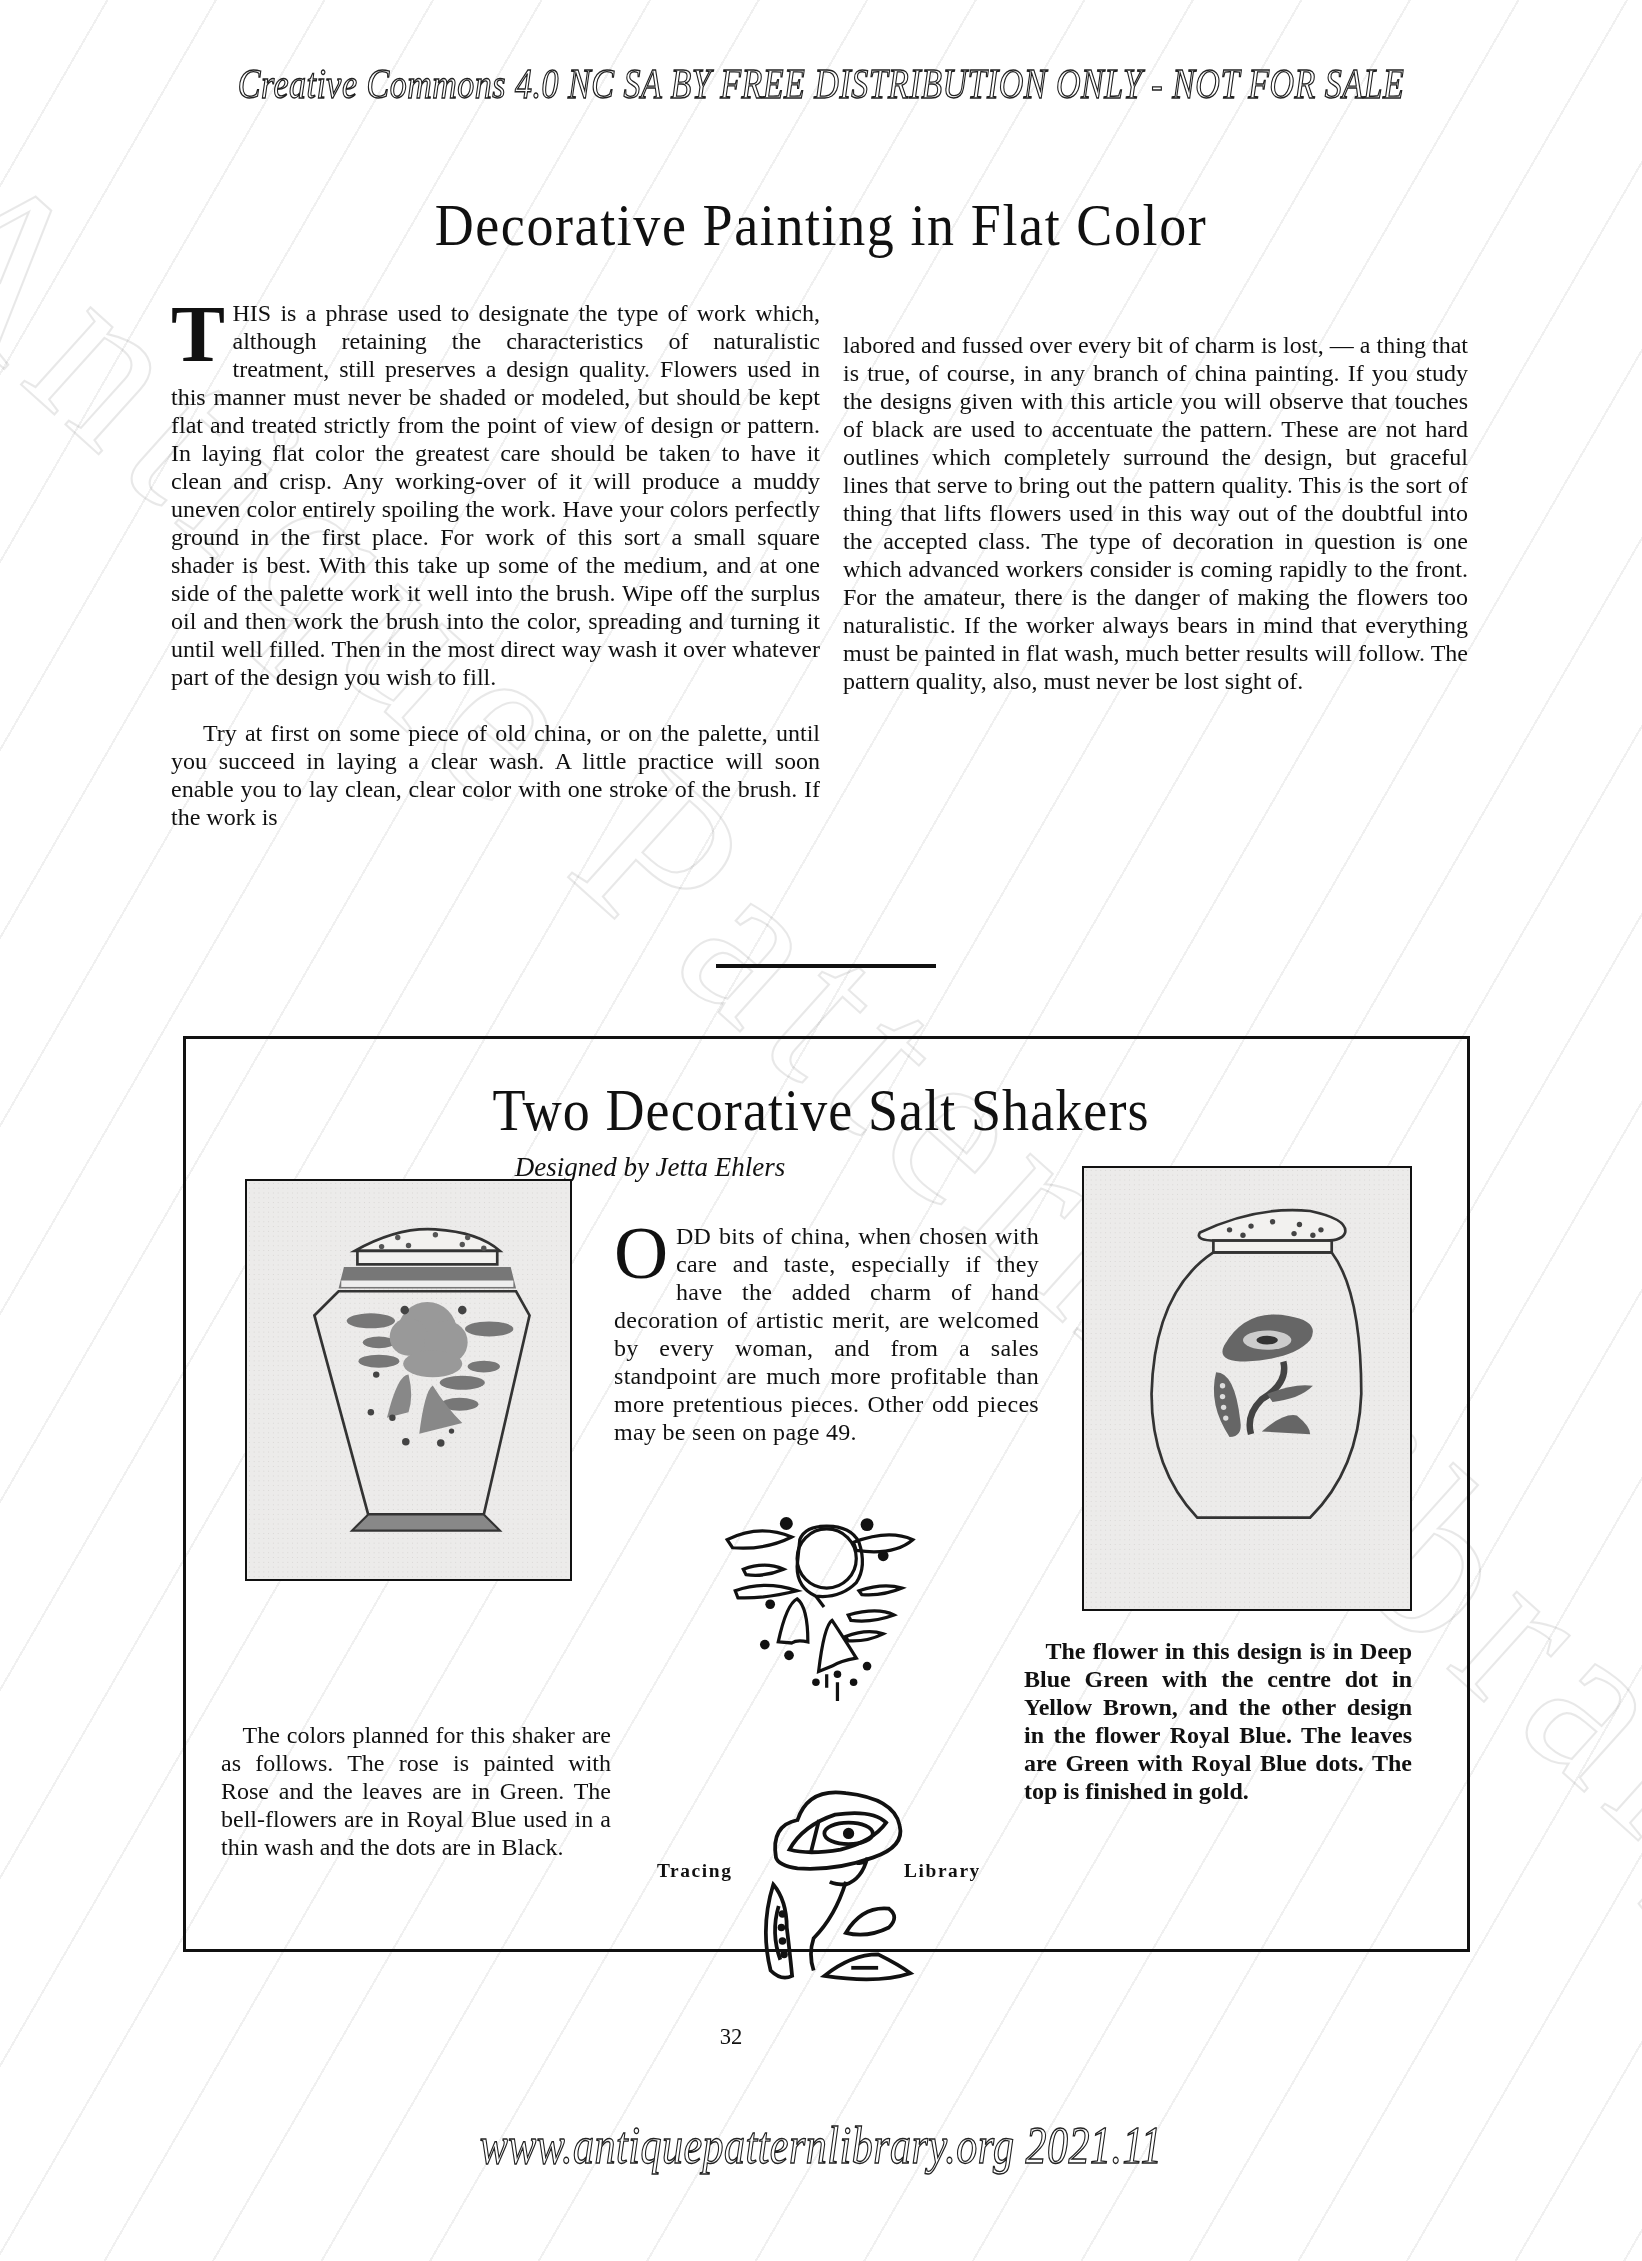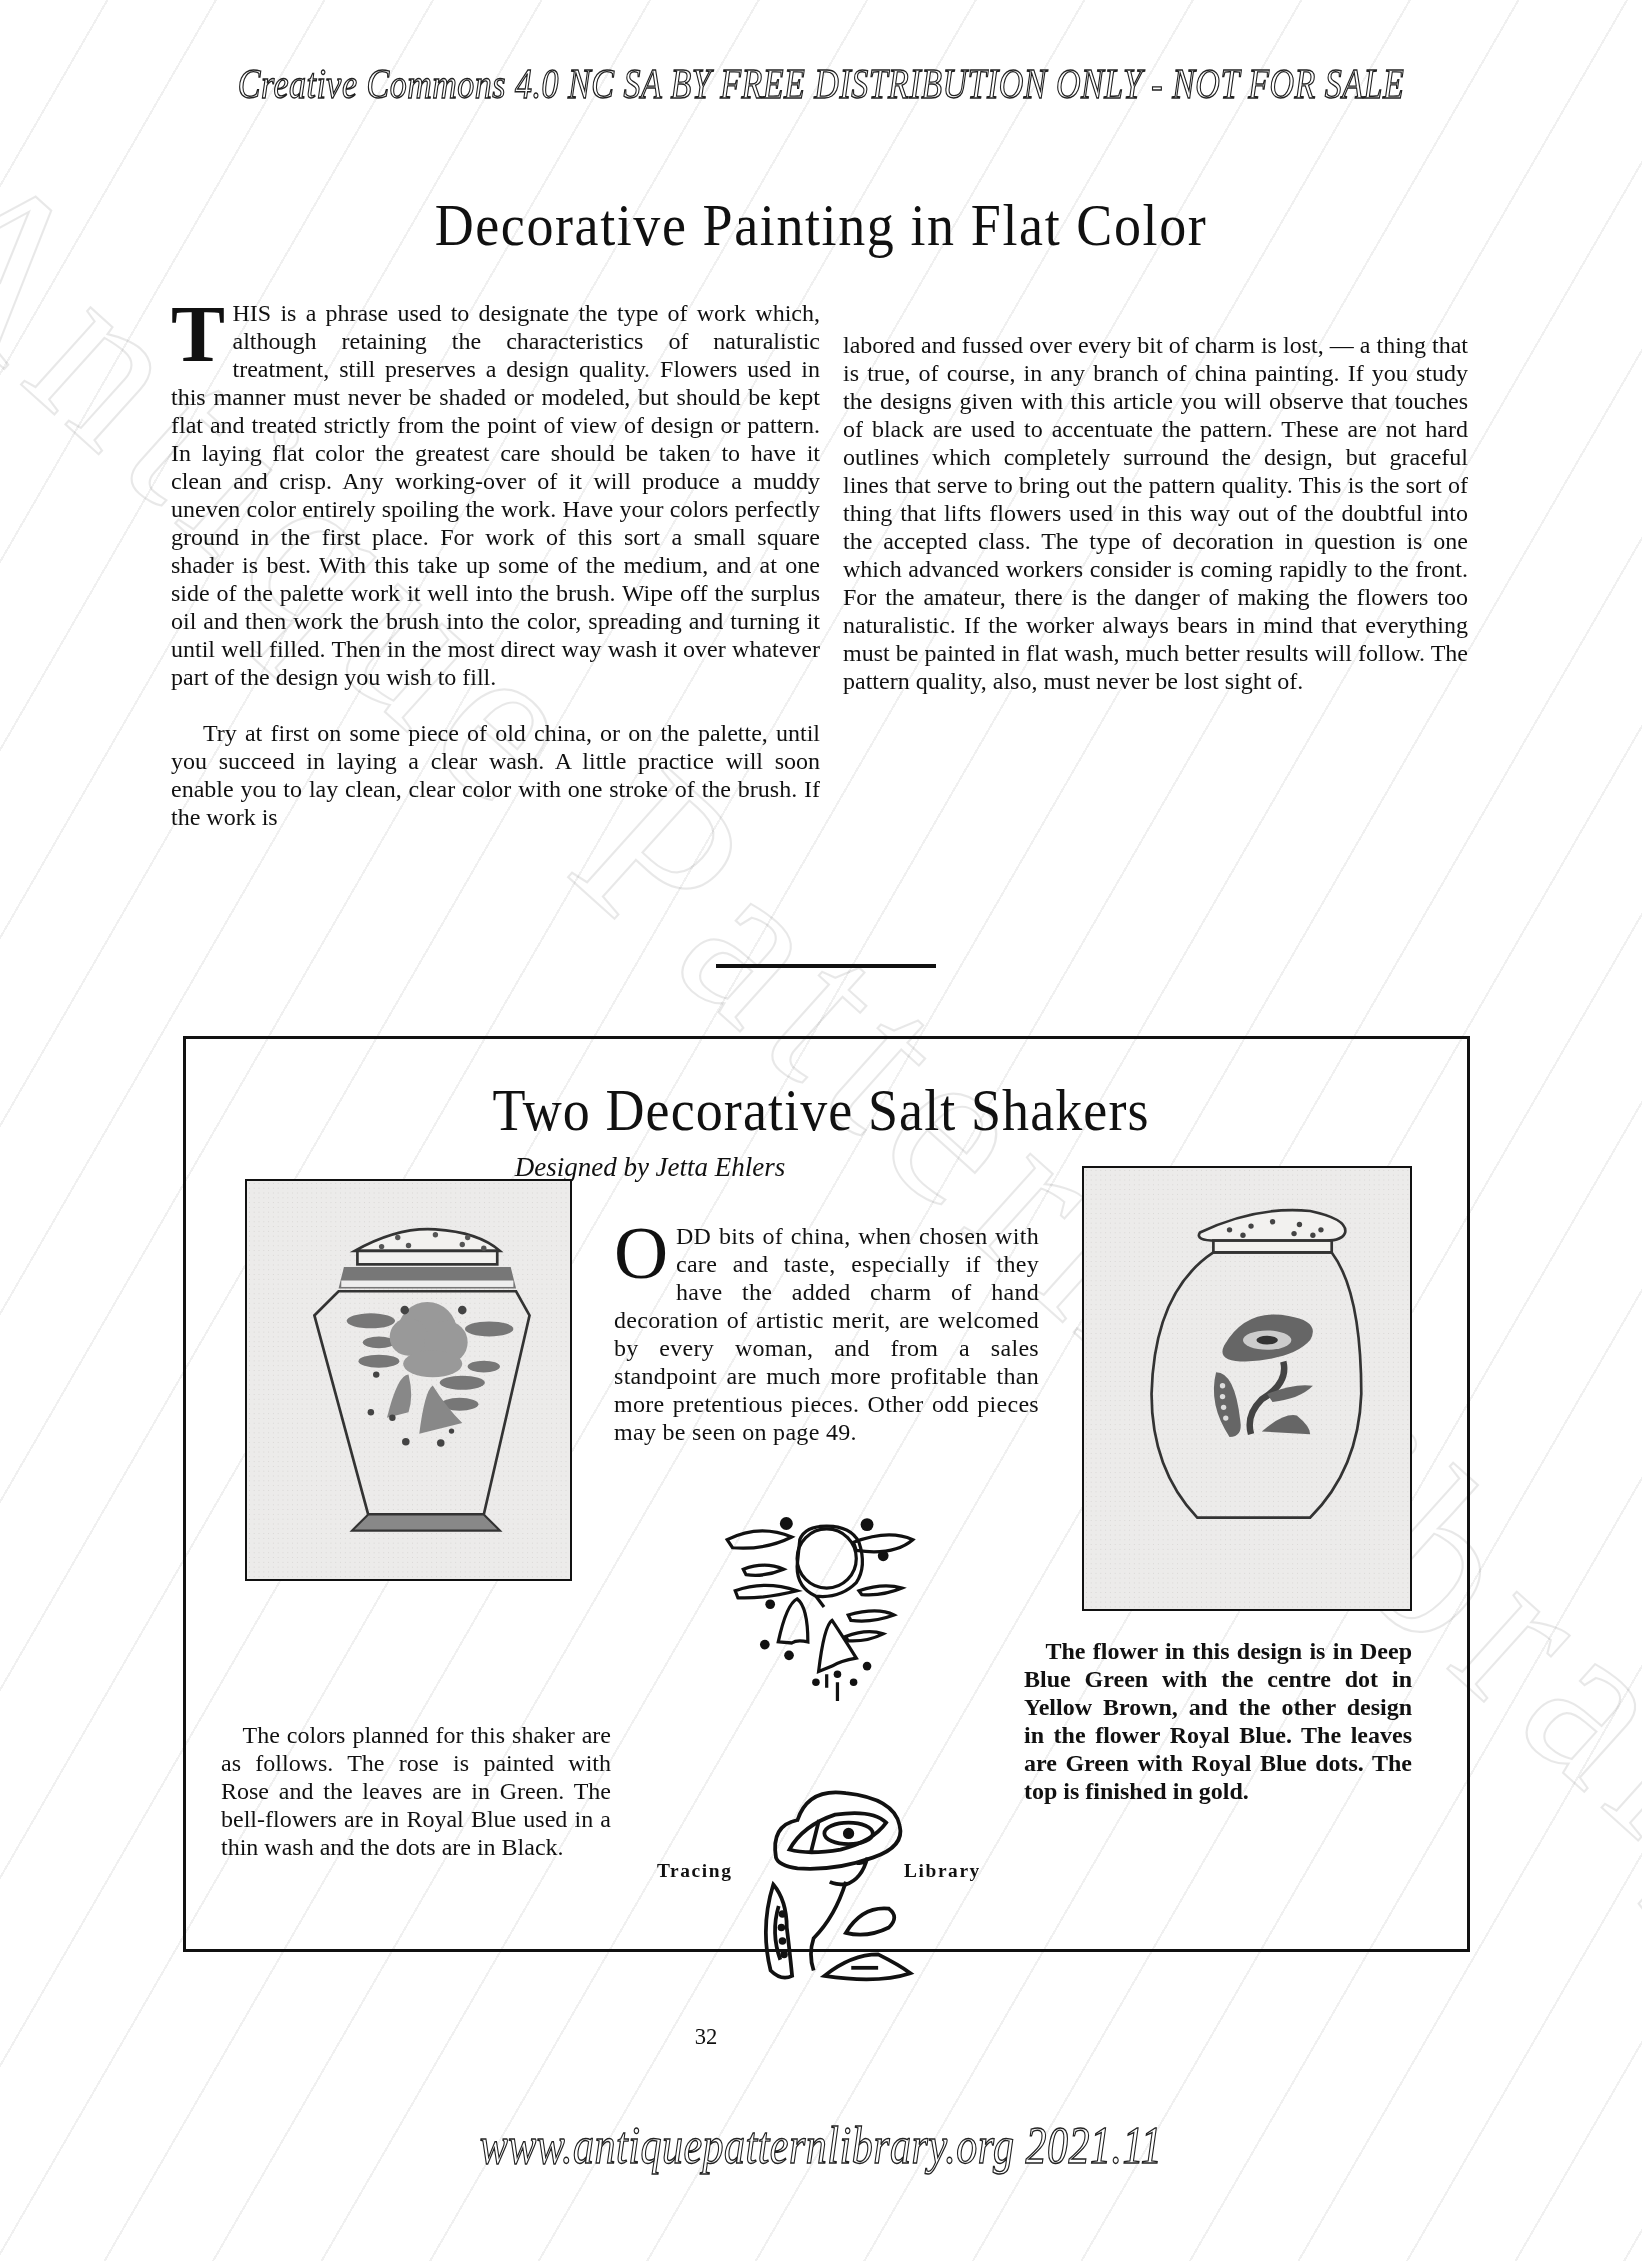--- a/index.html
+++ b/index.html
@@ -78,21 +78,21 @@
     .cap-right { left: 1024px; top: 1637px; width: 388px; font-weight: bold; }
     .caption p { margin: 0; text-indent: 21.5px; }
     .trace1 { position: absolute; left: 711px; top: 1502px; width: 226px; height: 226px; }
     .trace2 { position: absolute; left: 738px; top: 1777px; width: 205px; height: 215px; }
     .tracing-label {
       position: absolute; font-size: 19.4px; letter-spacing: 1.6px; font-weight: bold;
     }
     .lbl-tracing { left: 657px; top: 1860px; }
     .lbl-patterns { left: 904px; top: 1860px; }
     .page-num {
-      position: absolute; top: 2024px; left: 0; width: 1412px; text-align: center; font-size: 22.6px;
+      position: absolute; top: 2024px; left: 0; width: 1412px; text-align: center; font-size: 22.6px; padding-left: 25px;
     }
     .footer-url {
       position: absolute; top: 2121px; left: 0; width: 1642px; text-align: center;
       font-style: italic; font-size: 42px; color: #fff; -webkit-text-stroke: 1.1px #222;
       transform: scaleY(1.25); letter-spacing: 0.5px;
     }
   </style>
 </head>
 <body>
 

